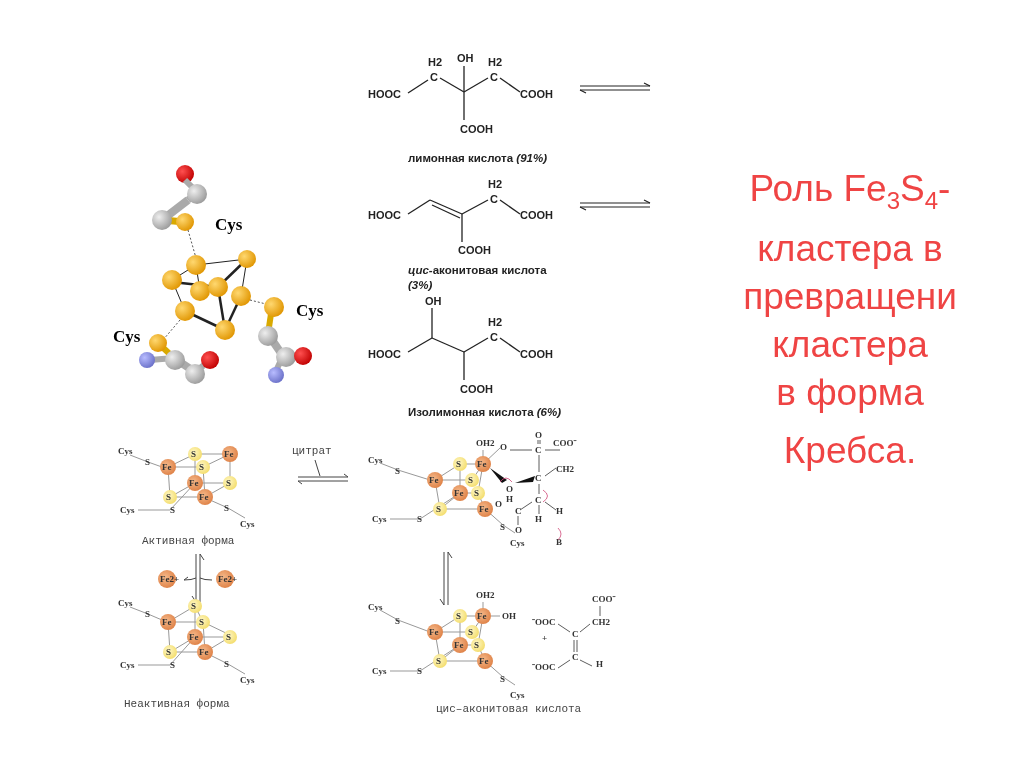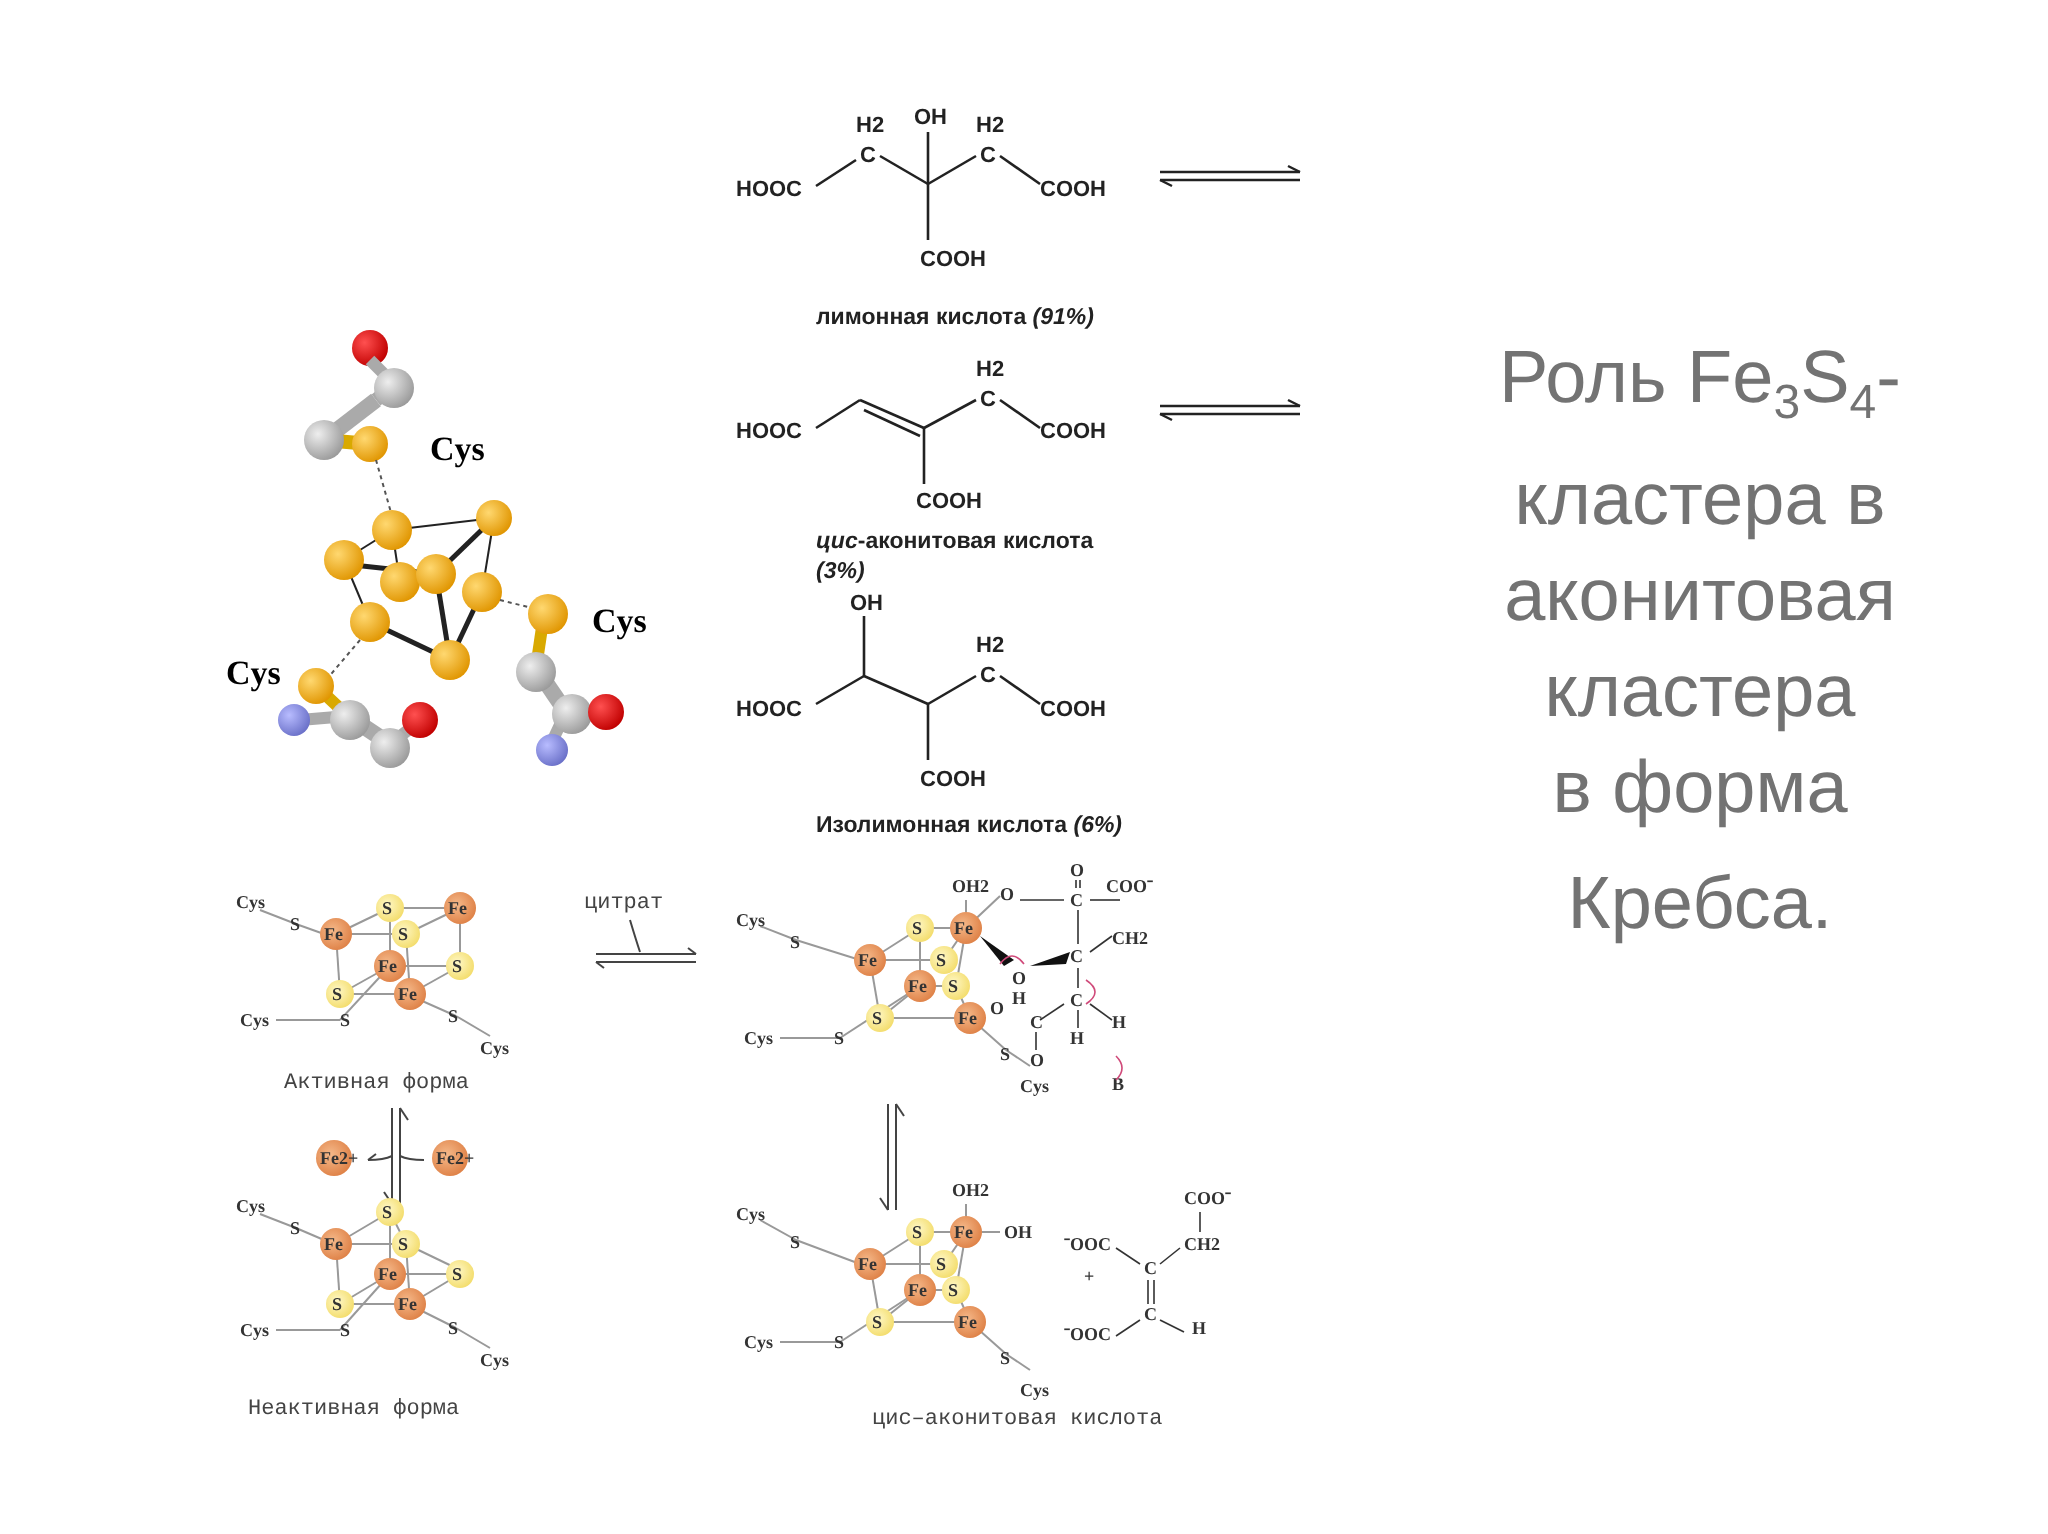--- a/index.html
+++ b/index.html
@@ -3,21 +3,21 @@
 <meta charset="utf-8">
 <style>
   html,body{margin:0;padding:0;background:#fff;}
   body{width:1024px;height:767px;position:relative;overflow:hidden;font-family:"Liberation Sans",sans-serif;color:#111;}
   .abs{position:absolute;}
   svg text{font-family:"Liberation Sans",sans-serif;}
   .serif text, text.serif{font-family:"Liberation Serif",serif;}
   .lbl{font-size:11px;font-weight:bold;fill:#222;}
   .caption{font-size:11.5px;font-weight:bold;fill:#222;}
   .pct{font-style:italic;}
-  #title{position:absolute;left:690px;top:165px;width:320px;text-align:center;font-size:37px;line-height:48px;color:#737373;}
+  #title{position:absolute;left:690px;top:165px;width:320px;text-align:center;font-size:37px;line-height:48px;color:#ef4444;}
   #title .l{display:block;}
   .sub{font-size:24px;vertical-align:-8px;}
   .cap-mono{font-family:"Liberation Mono",monospace;font-size:11px;fill:#444;}
   .cubelbl{font-family:"Liberation Serif",serif;font-size:9px;font-weight:bold;fill:#333;}
 </style>
 </head>
 <body>
 
 <svg class="abs" style="left:100px;top:150px" width="240" height="240" viewBox="0 0 240 240">
   <defs>
@@ -448,17 +448,17 @@
       <line x1="198" y1="86" x2="210" y2="78"></line>
         <line x1="220" y1="78" x2="232" y2="84"></line>
     </g>
   </g>
   <text x="336" y="282" class="cap-mono">цис–аконитовая кислота</text>
 </svg>
 
 <div id="title">
   <span class="l"><span>Роль Fe</span><span class="sub">3</span><span>S</span><span class="sub">4</span><span>-</span></span>
   <span class="l">кластера в</span>
-  <span class="l">аконитовая</span>
+  <span class="l">превращени</span>
   <span class="l">кластера</span>
   <span class="l">в форма</span>
   <span class="l" style="margin-top:10px">Кребса.</span>
 </div>
 
 </body></html>

